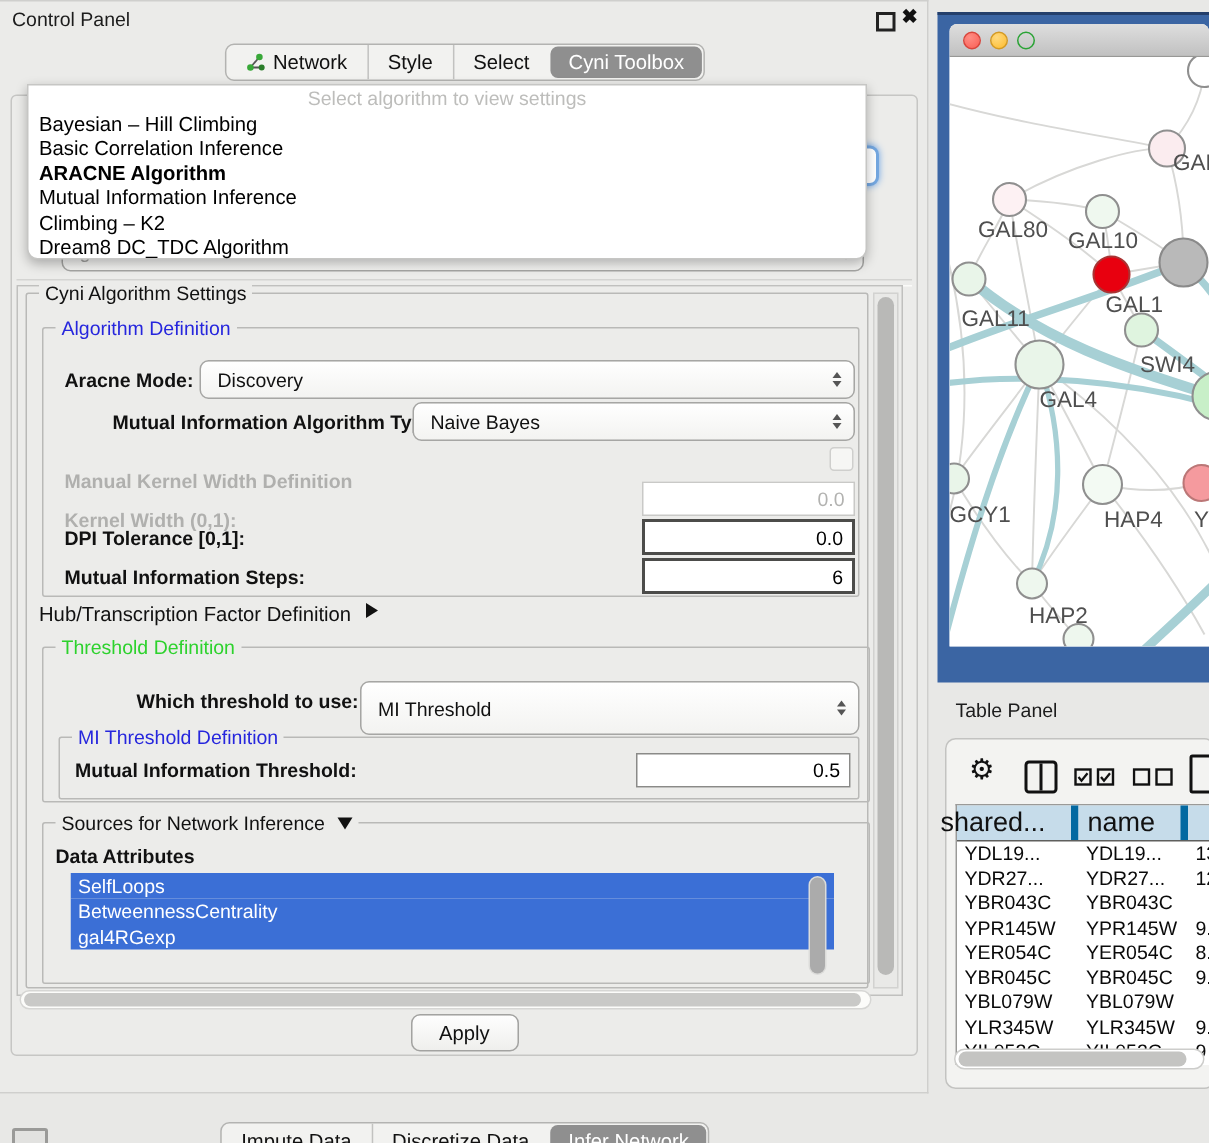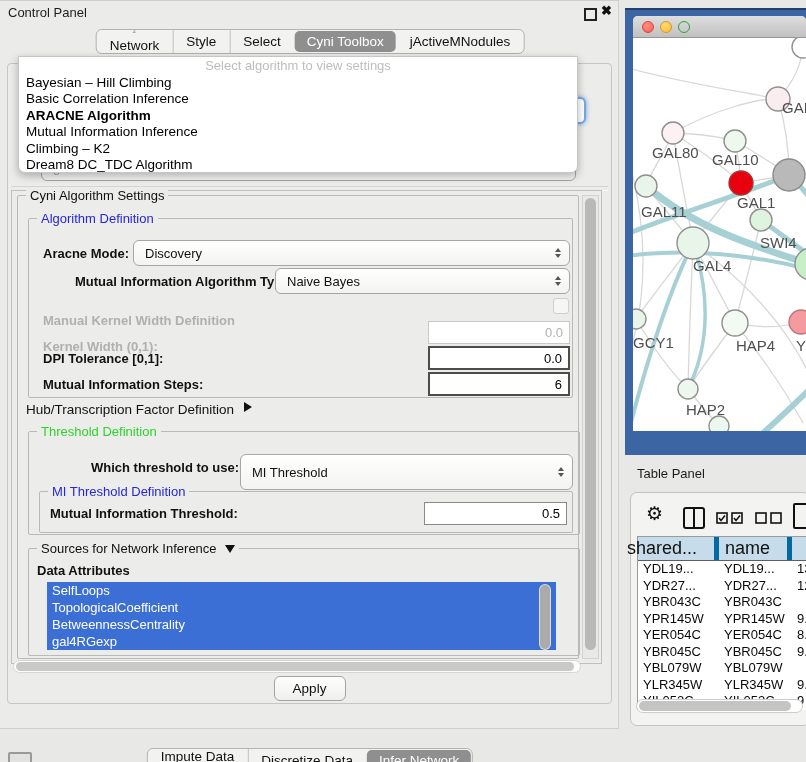--- a/index.html
+++ b/index.html
@@ -9,21 +9,21 @@
 
   
   #cp-window{left:0;top:8;width:619px;height:729px;background:#ebebe9;border:1px solid #cfcfcd;border-left:none;box-sizing:border-box;}
   #cp-title{left:8px;top:4px;font-size:13px;color:#1c1c1c;}
   #cp-float{left:584px;top:7px;width:9px;height:9px;border:2px solid #222;}
   #cp-close{left:601px;top:2px;font-size:13px;font-weight:bold;color:#111;}
 
   
   .tabbar{display:inline-flex;align-items:stretch;background:#f2f2f0;border:1px solid #b3b3b1;border-radius:6px;height:23px;overflow:hidden;}
   .tab{display:flex;align-items:center;gap:5px;padding:0 13px;font-size:13.5px;color:#111;border-left:1px solid #c2c2c0;white-space:nowrap;}
-  .tab:first-child{border-left:none;flex-direction:column;}
+  .tab:first-child{border-left:none;}
   .tab.selected{background:#8f8f8f;color:#fff;border-radius:5px;margin:1px;border-left:none;padding:0 12px;}
   .tab.after-selected{border-left:none;}
   #top-tabs{left:310px;top:28px;transform:translateX(-50%);}
   #bottom-tabs{left:310px;top:699px;transform:translateX(-50%);margin-top:48px;}
 
   
   #main-panel{left:7px;top:62px;width:605px;height:641px;background:#ececea;border:1px solid #c6c6c4;border-radius:4px;box-sizing:border-box;}
   #divider{left:3px;top:122px;width:597px;height:3px;border-top:1px solid #d4d4d2;border-bottom:1px solid #fbfbf9;}
 
   
@@ -131,23 +131,20 @@
       </div>
       <div class="tab">
           <span>Style</span>
         </div>
       <div class="tab">
           <span>Select</span>
         </div>
       <div class="tab selected">
           <span>Cyni Toolbox</span>
         </div>
-      <div class="tab after-selected">
-          <span>jActiveMNodules</span>
-        </div>
     </div>
 
     <div class="abs" id="main-panel">
       <div class="abs" id="divider"></div>
 
       <div class="abs" id="focus-combo" style="left:33px;top:33px;"></div>
       <div class="abs combo" id="net-combo" style="left:33px;top:90px;">
         <span>gal-filtered.sif default node</span>
         <span class="spinner">
             <i class="up"></i>
@@ -219,21 +216,20 @@
         </div>
 
         <div class="abs gbox" style="left:10px;top:352px;width:552px;height:108px;">
           <span class="glabel black" style="display:flex;align-items:center;gap:8px;">
             <span>Sources for Network Inference</span>
             <span class="tri-down"></span>
           </span>
           <div class="abs lbl" style="left:8px;top:14px;">Data Attributes</div>
           <div class="abs" style="left:18px;top:33px;width:509px;height:73px;overflow:hidden;">
             <div class="list-item">SelfLoops</div>
-            <div class="list-item">TopologicalCoefficient</div>
             <div class="list-item">BetweennessCentrality</div>
             <div class="list-item">gal4RGexp</div>
             <div id="attr-scroll">
                 <span class="thumb"></span>
               </div>
           </div>
         </div>
       </div>
 
       <div class="abs" id="v-scroll" style="left:574px;top:131px;">

